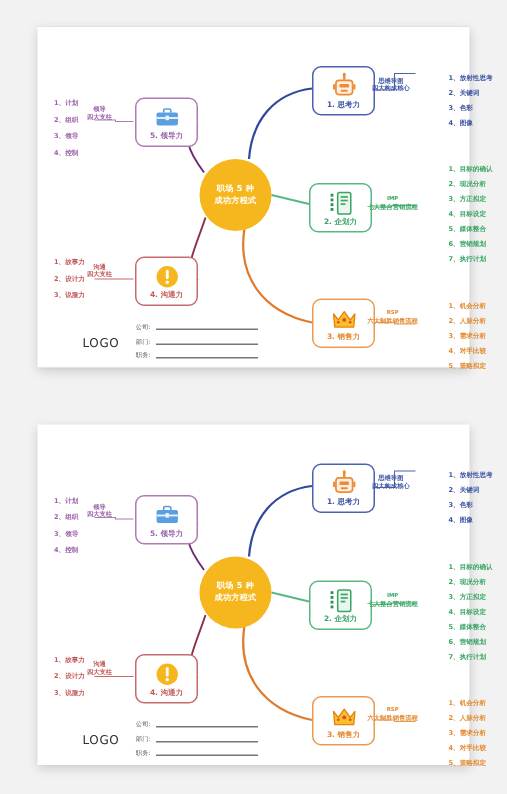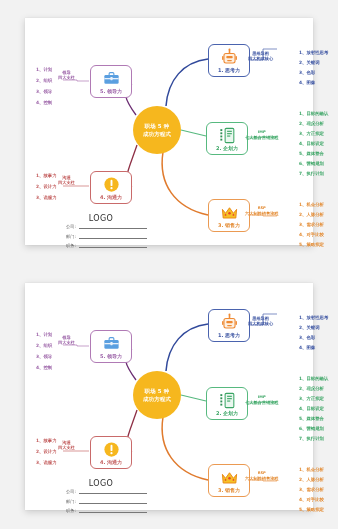--- a/index.html
+++ b/index.html
@@ -73,21 +73,21 @@
   .leaves div{font-size:4.4px;line-height:4.6px;font-weight:bold;white-space:nowrap;margin-bottom:5.4px;}
   .lv1{left:274px;top:33px;color:#3e56a3;}
   .lv2{left:274px;top:94px;color:#3aa564;}
   .lv3{left:274px;top:185px;color:#e3892f;}
   .lv4{left:11px;top:156px;color:#c25a5a;}
   .lv4 div{margin-bottom:6.4px;}
   .lv5{left:11px;top:50px;color:#9c63a8;}
   .lv5 div{margin-bottom:6.4px;}
 
   
-  .footer{position:absolute;left:30px;top:196px;display:flex;align-items:center;z-index:3;flex-direction:column;}
+  .footer{position:absolute;left:30px;top:196px;display:flex;align-items:center;z-index:3;}
   .logo{font-size:8px;color:#2f2f2f;letter-spacing:.4px;}
   .fields{margin-left:11px;}
   .frow{display:flex;align-items:flex-end;margin-bottom:3.6px;}
   .fkey{font-size:4.2px;color:#555;width:13px;}
   .fline{width:68px;border-bottom:.7px solid #777;height:5px;}
 </style>
 </head>
 <body>
 
 <div class="stage">

